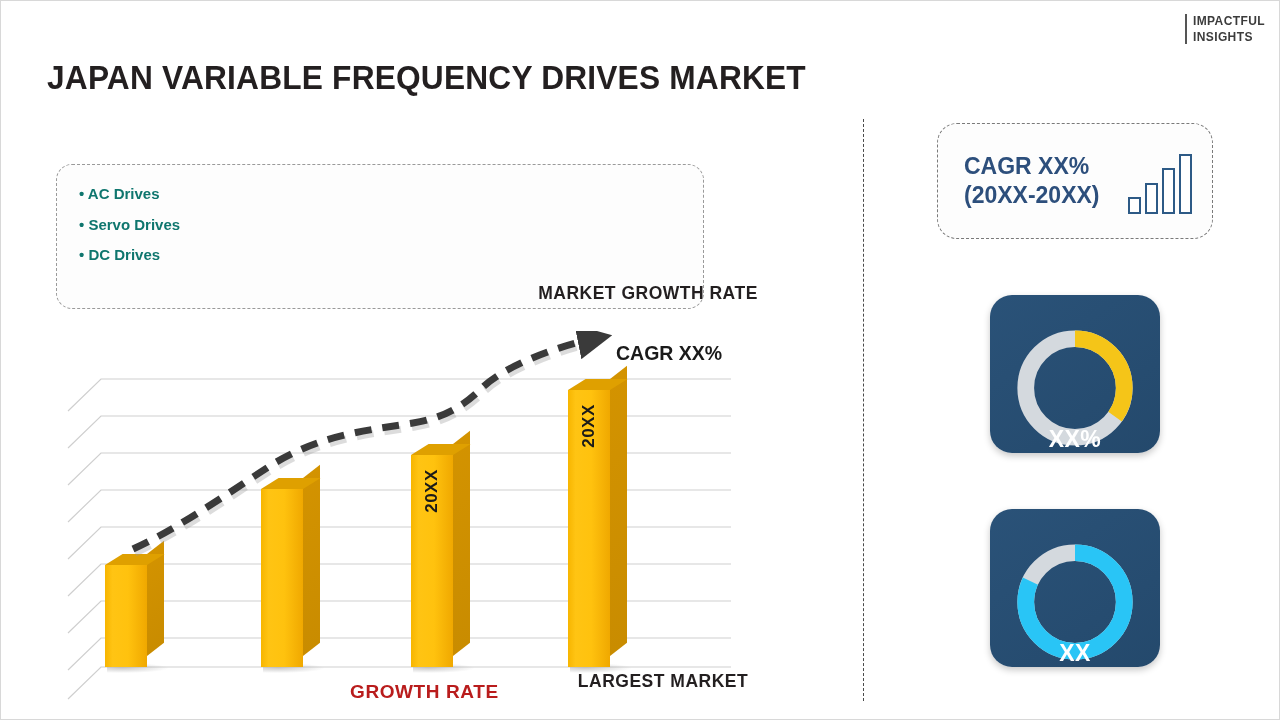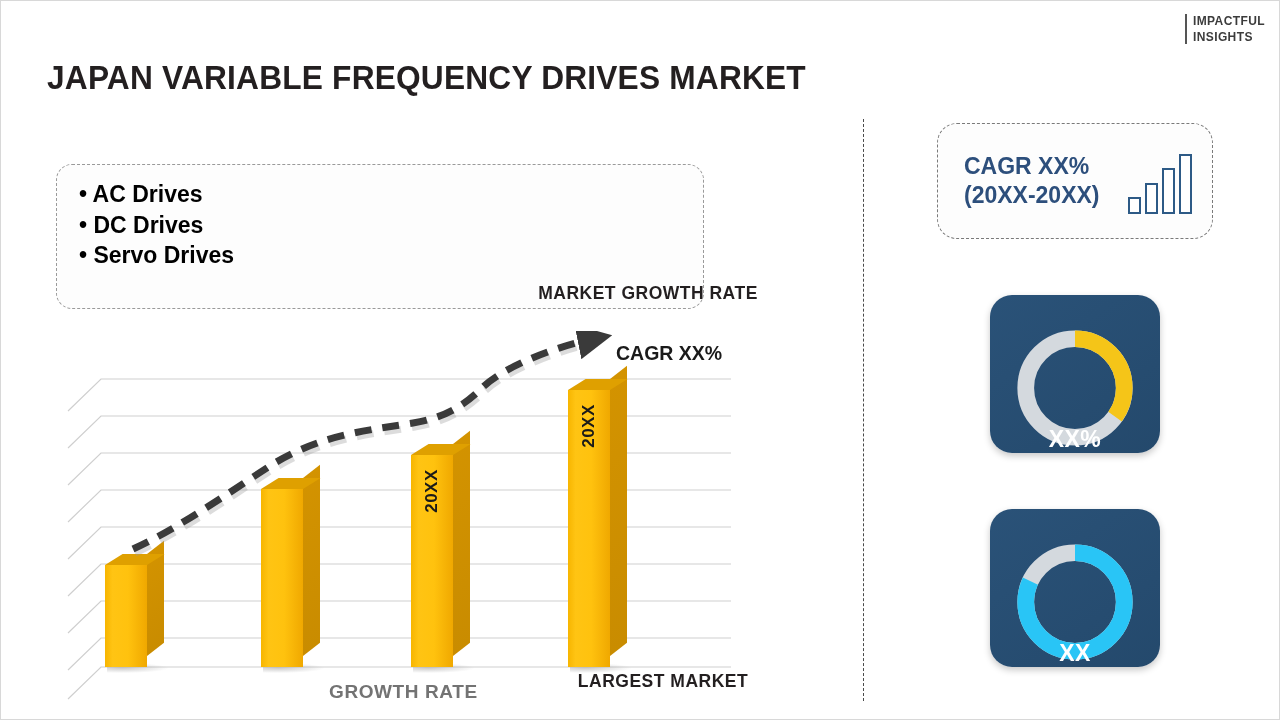--- a/index.html
+++ b/index.html
@@ -58,21 +58,21 @@
 
   
   #bullet-box {
     position: absolute; left: 55px; top: 163px;
     width: 648px; height: 145px;
     border: 1.6px dashed #9a9a9a; border-radius: 16px;
     background: #fdfdfd;
     padding: 14px 0 0 22px;
   }
   .bullet-item {
-    font-size: 23px; font-weight: 700; color: #000000;
+    font-size: 15px; font-weight: 700; color: #0f766e;
     line-height: 30.5px; white-space: nowrap;
   }
 
   
   #divider {
     position: absolute; left: 862px; top: 118px;
     width: 0; height: 582px;
     border-left: 1.5px dashed #4a4a4a;
   }
 
@@ -110,22 +110,22 @@
     font-size: 17px; font-weight: 700; color: #1a1a1a;
     letter-spacing: .5px; white-space: nowrap;
   }
 
   #cagr-note {
     position: absolute; left: 615px; top: 341px;
     font-size: 19.5px; font-weight: 700; color: #1a1a1a;
     white-space: nowrap;
   }
   #chart-axis-label {
-    position: absolute; left: 328px; top: 680px;
-    font-size: 19px; font-weight: 700; color: #737373;
+    position: absolute; left: 349px; top: 680px;
+    font-size: 19px; font-weight: 700; color: #b91c1c;
     letter-spacing: .6px; white-space: nowrap;
   }
 
   
   #cagr-box {
     position: absolute; left: 936px; top: 122px;
     width: 276px; height: 116px;
     border: 1.6px dashed #7a7a7a; border-radius: 20px;
     background: #fdfdfd;
     display: flex; align-items: center; padding-left: 26px;
@@ -178,22 +178,22 @@
       <div>IMPACTFUL</div>
       <div>INSIGHTS</div>
     </div>
   </div>
 
   <div id="page-title">JAPAN VARIABLE FREQUENCY DRIVES MARKET</div>
 
 
   <div id="bullet-box">
     <div class="bullet-item">• AC Drives</div>
+    <div class="bullet-item">• Servo Drives</div>
     <div class="bullet-item">• DC Drives</div>
-    <div class="bullet-item">• Servo Drives</div>
   </div>
 
   <div id="divider"></div>
 
   <div id="chart">
     <svg id="gridlines" viewBox="0 0 680 375" preserveAspectRatio="none">
       <g stroke="#cfcfcf" stroke-width="1.2" fill="none">
         <path d="M5,80 L38,48 L668,48"></path>
         <path d="M5,117 L38,85 L668,85"></path>
         <path d="M5,154 L38,122 L668,122"></path>

